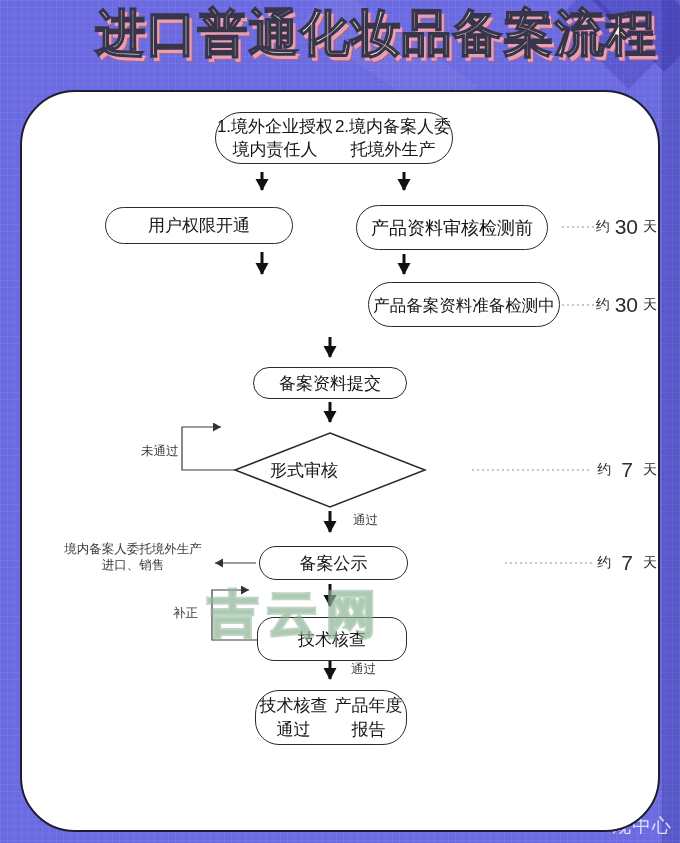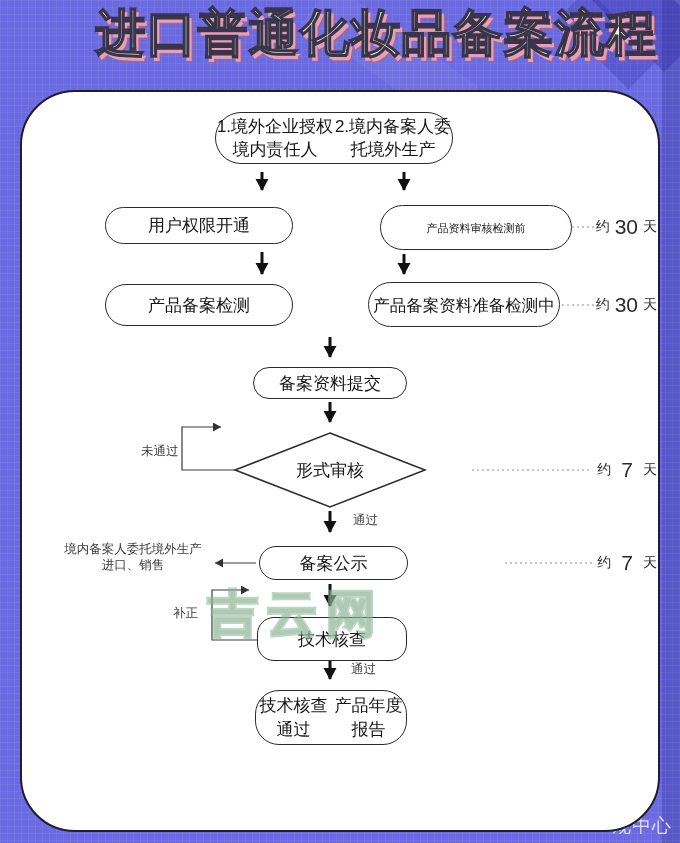--- a/index.html
+++ b/index.html
@@ -22,21 +22,21 @@
     color:rgba(238,238,252,0.85);white-space:nowrap;}
   .card{position:absolute;z-index:2;left:20px;top:90px;width:640px;height:742px;background:#ffffff;
     border:2px solid #1e1e30;border-radius:55px;box-sizing:border-box;}
   svg.connectors{position:absolute;z-index:3;left:0;top:0;}
   .node{position:absolute;z-index:4;box-sizing:border-box;background:#fff;border:1.5px solid #2a2a2a;
     display:flex;align-items:center;justify-content:center;
     text-align:center;color:#141414;font-size:17px;line-height:21px;}
   .lbl{position:absolute;z-index:5;font-size:12.5px;color:#3a3a3a;white-space:nowrap;}
   .sidenote{position:absolute;z-index:5;left:58px;top:541px;width:150px;text-align:center;
     font-size:12.5px;line-height:16px;color:#3a3a3a;}
-  .diamond-text{position:absolute;z-index:5;left:270px;top:459px;width:120px;text-align:center;
+  .diamond-text{position:absolute;z-index:5;left:270px;top:459px;width:120px;text-align:left;
     font-size:17px;color:#141414;}
   .duration{position:absolute;z-index:5;right:23px;display:flex;align-items:center;gap:5px;color:#2b2b2b;}
   .duration.wide{gap:10px;}
   .duration .sm{font-size:14px;}
   .duration .num{font-size:21px;line-height:21px;}
   .watermark{position:absolute;z-index:6;left:208px;top:581px;font-size:50px;font-weight:700;
     letter-spacing:9px;color:rgba(140,180,150,0.35);-webkit-text-stroke:3.5px rgba(140,180,150,0.55);
     white-space:nowrap;}
 </style>
 </head>
@@ -95,28 +95,25 @@
 
   <div class="node" style="left:215px;top:112px;width:238px;height:52px;border-radius:26px;line-height:23px;">
     <div>1.境外企业授权境内责任人</div>
     <div>2.境内备案人委托境外生产</div>
   </div>
 
   <div class="node" style="left:105px;top:207px;width:188px;height:37px;border-radius:21px;">
     <div>用户权限开通</div>
   </div>
 
-  <div class="node" style="left:380px;top:205px;width:192px;height:45px;border-radius:23px;font-size:11px;line-height:20px;">
+  <div class="node" style="left:356px;top:205px;width:192px;height:45px;border-radius:23px;font-size:18px;line-height:20px;">
     <div>产品资料审核</div>
     <div>检测前</div>
   </div>
 
-  <div class="node" style="left:105px;top:284px;width:188px;height:42px;border-radius:21px;">
-    <div>产品备案检测</div>
-  </div>
 
   <div class="node" style="left:368px;top:282px;width:192px;height:45px;border-radius:23px;font-size:16.5px;line-height:20px;">
     <div>产品备案资料准备</div>
     <div>检测中</div>
   </div>
 
   <div class="node" style="left:253px;top:367px;width:154px;height:32px;border-radius:16px;">
     <div>备案资料提交</div>
   </div>
 

